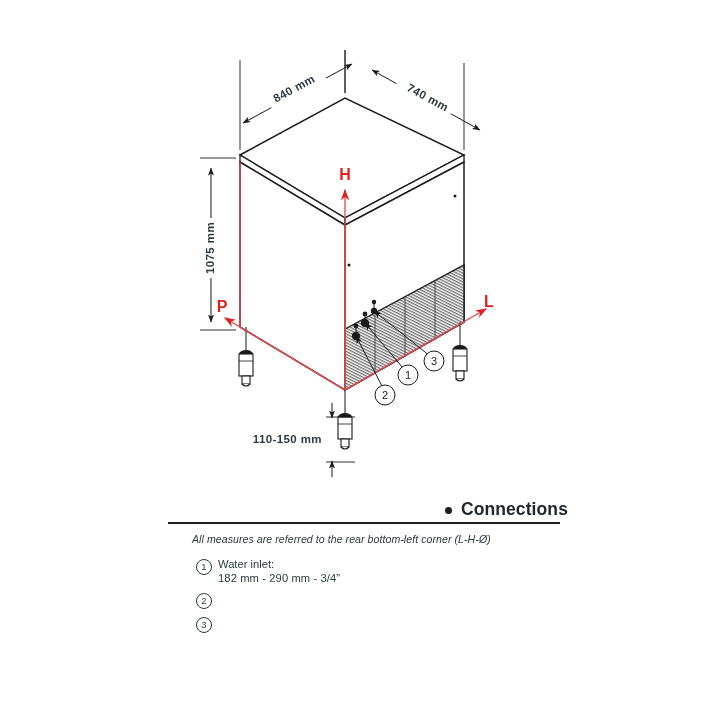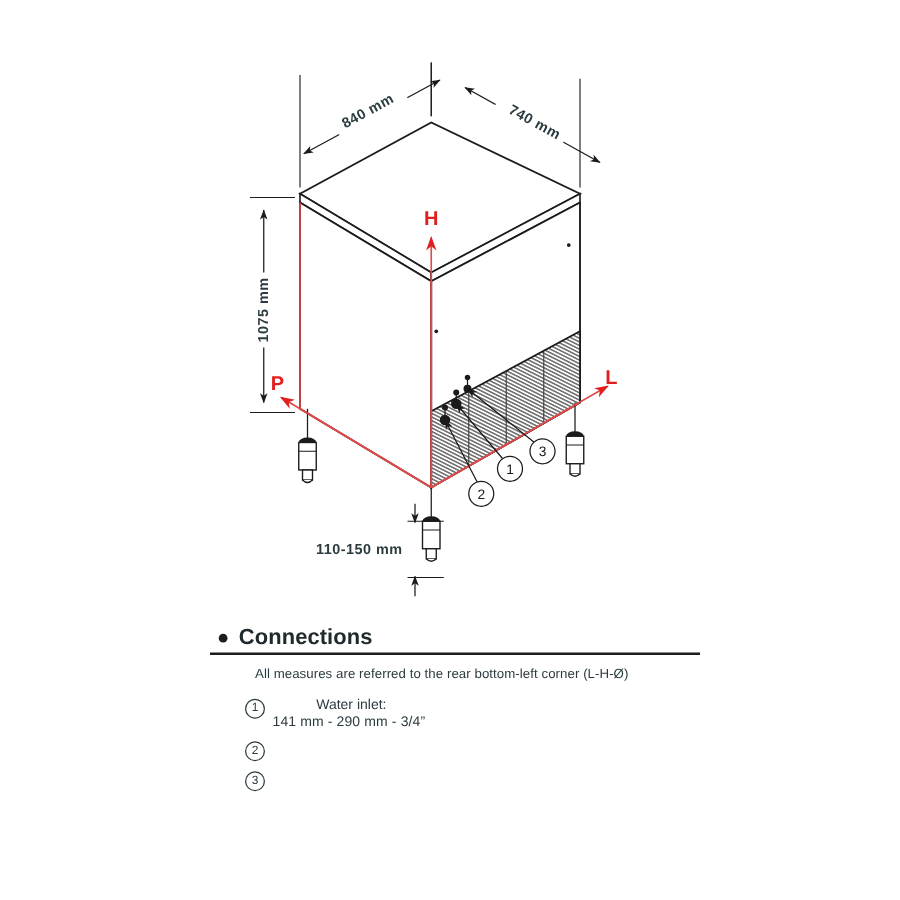--- a/index.html
+++ b/index.html
@@ -52,20 +52,21 @@
     position: absolute;
     left: 168px;
     top: 500px;
     width: 400px;
   }
   .conn-header {
     display: flex;
     align-items: center;
     gap: 9px;
     padding-left: 7px;
+    justify-content: flex-end;
   }
   .conn-bullet {
     width: 7px;
     height: 7px;
     border-radius: 50%;
     background: #1d1d1d;
     flex: 0 0 auto;
     margin-top: 2px;
   }
   .conn-title {
@@ -76,24 +77,25 @@
     line-height: 1.1;
   }
   .conn-rule {
     margin-top: 3px;
     width: 392px;
     height: 1.6px;
     background: #1d1d1d;
   }
   .conn-note {
     margin-top: 9px;
-    margin-left: 36px;
+    margin-left: 24px;
     font-size: 10.6px;
     color: #2b3b40;
     letter-spacing: 0.05px;
+    font-style: italic;
   }
   .conn-list {
     margin-top: 13px;
     margin-left: 28px;
     display: flex;
     flex-direction: column;
     gap: 7px;
   }
   .conn-item {
     display: flex;
@@ -113,21 +115,20 @@
     margin-top: 1px;
   }
   .conn-body {
     display: flex;
     flex-direction: column;
     line-height: 1.22;
   }
   .conn-label {
     font-size: 11.2px;
     color: #2b3b40;
-    margin-left: 35px;
   }
   .conn-values {
     font-size: 11.2px;
     color: #2b3b40;
     letter-spacing: 0.1px;
   }
 </style>
 </head>
 <body>
 
@@ -305,21 +306,21 @@
       <span class="conn-title">Connections</span>
     </div>
     <div class="conn-rule"></div>
     <div class="conn-note">All measures are referred to the rear bottom-left corner (L-H-Ø)</div>
 
     <div class="conn-list">
       <div class="conn-item">
         <span class="conn-circle">1</span>
         <span class="conn-body">
           <span class="conn-label">Water inlet:</span>
-          <span class="conn-values">141 mm  - 290 mm  - 3/4”</span>
+          <span class="conn-values">182 mm  - 290 mm  - 3/4”</span>
         </span>
       </div>
 
       <div class="conn-item">
         <span class="conn-circle">2</span>
       </div>
 
       <div class="conn-item">
         <span class="conn-circle">3</span>
       </div>

